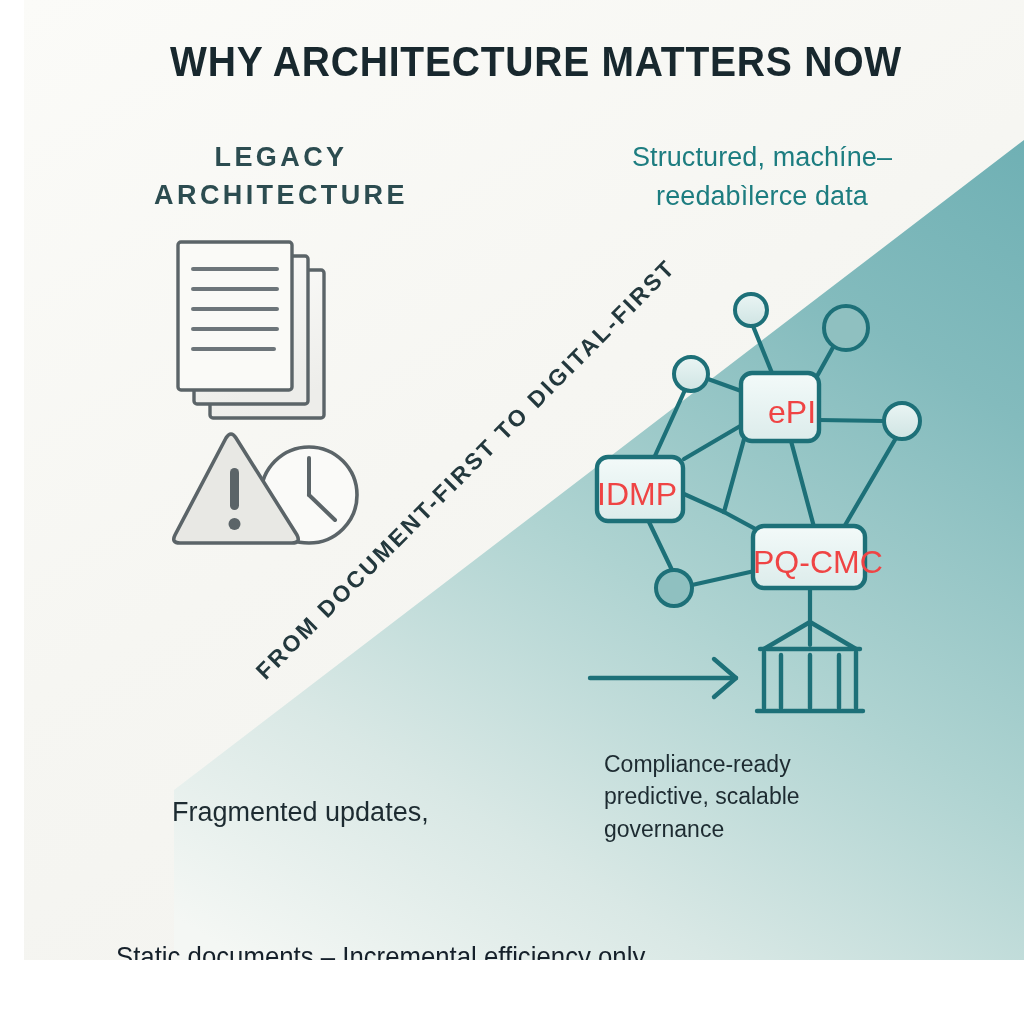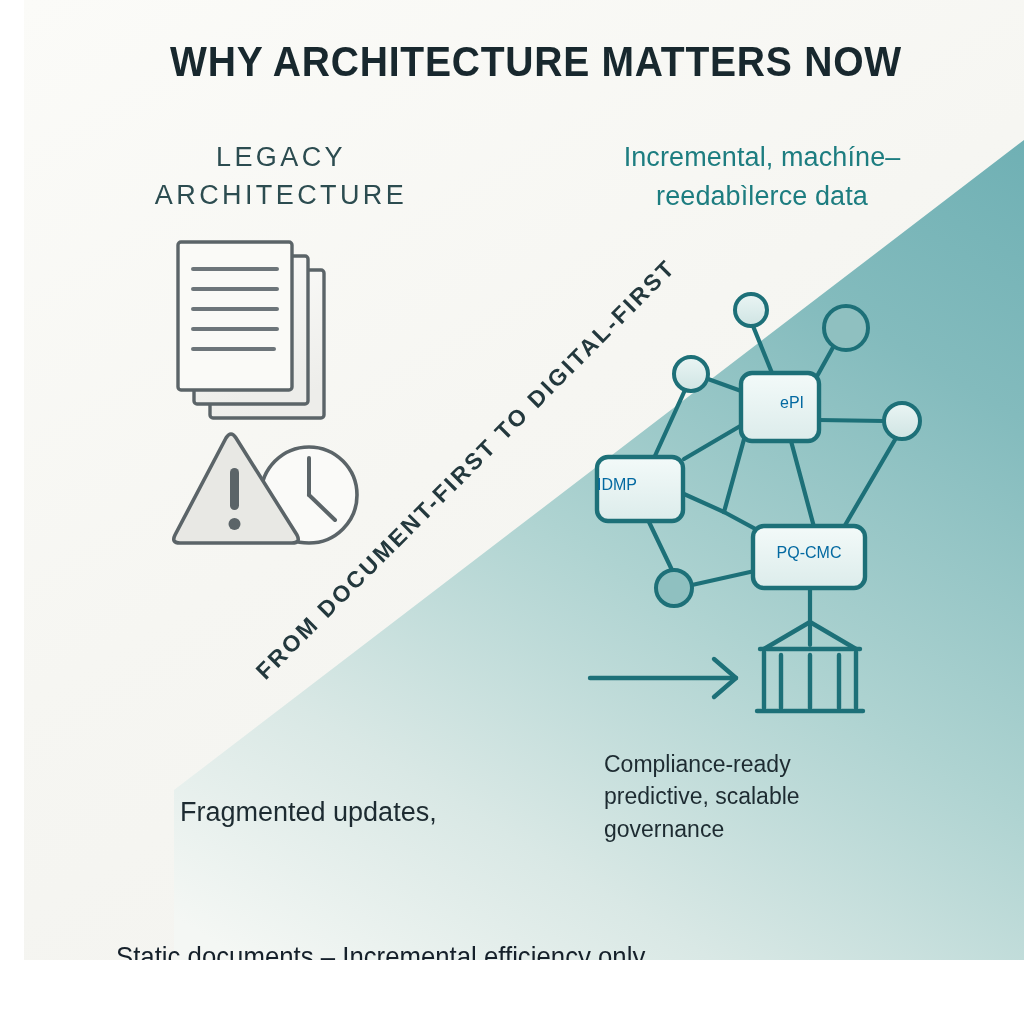--- a/index.html
+++ b/index.html
@@ -42,21 +42,21 @@
     font-family: "Liberation Sans", sans-serif;
     transform: scaleX(0.93);
   }
   .legacy-head {
     position: absolute;
     top: 138px;
     left: 92px;
     width: 330px;
     text-align: center;
     font-size: 27px;
-    font-weight: 400;
+    font-weight: 700;
     letter-spacing: 3.4px;
     line-height: 1.42;
     color: #2c4c50;
   }
   .modern-head {
     position: absolute;
     top: 138px;
     left: 548px;
     width: 380px;
     text-align: center;
@@ -79,21 +79,21 @@
     letter-spacing: 2.6px;
     color: #23383d;
     transform: rotate(-45deg);
     transform-origin: 50% 50%;
     white-space: nowrap;
   }
 
   
   .left-para {
     position: absolute;
-    left: 156px;
+    left: 148px;
     top: 793px;
     width: 330px;
     font-size: 27px;
     line-height: 1.41;
     color: #1d2b31;
   }
   .right-para {
     position: absolute;
     left: 580px;
     top: 748px;
@@ -109,22 +109,22 @@
     font-size: 28px;
     color: #15202a;
     transform: scaleX(0.92);
     transform-origin: 0 50%;
     white-space: nowrap;
   }
 
   
   .node-label {
     position: absolute;
-    font-size: 16px;
-    color: #0369a1;
+    font-size: 32px;
+    color: #ef4444;
     font-family: "Liberation Sans", sans-serif;
     white-space: nowrap;
     pointer-events: none;
   }
 </style>
 </head>
 <body>
 
 <div id="canvas">
 
@@ -157,21 +157,21 @@
   </svg>
 
   <div class="title">WHY ARCHITECTURE MATTERS NOW</div>
 
   <div class="legacy-head">
     <div>LEGACY</div>
     <div>ARCHITECTURE</div>
   </div>
 
   <div class="modern-head">
-    <div>Incremental, machíne–</div>
+    <div>Structured, machíne–</div>
     <div>reedabìlerce data</div>
   </div>
 
   <svg style="position:absolute;left:130px;top:230px;" width="240" height="340" viewBox="0 0 240 340">
 
     <rect x="56" y="40" width="114" height="148" rx="3" fill="url(#paperGrad)" stroke="#5b6468" stroke-width="3.4"></rect>
 
     <rect x="40" y="26" width="114" height="148" rx="3" fill="url(#paperGrad)" stroke="#5b6468" stroke-width="3.4"></rect>
 
     <rect x="24" y="12" width="114" height="148" rx="3" fill="#fafaf7" stroke="#5b6468" stroke-width="3.4"></rect>

